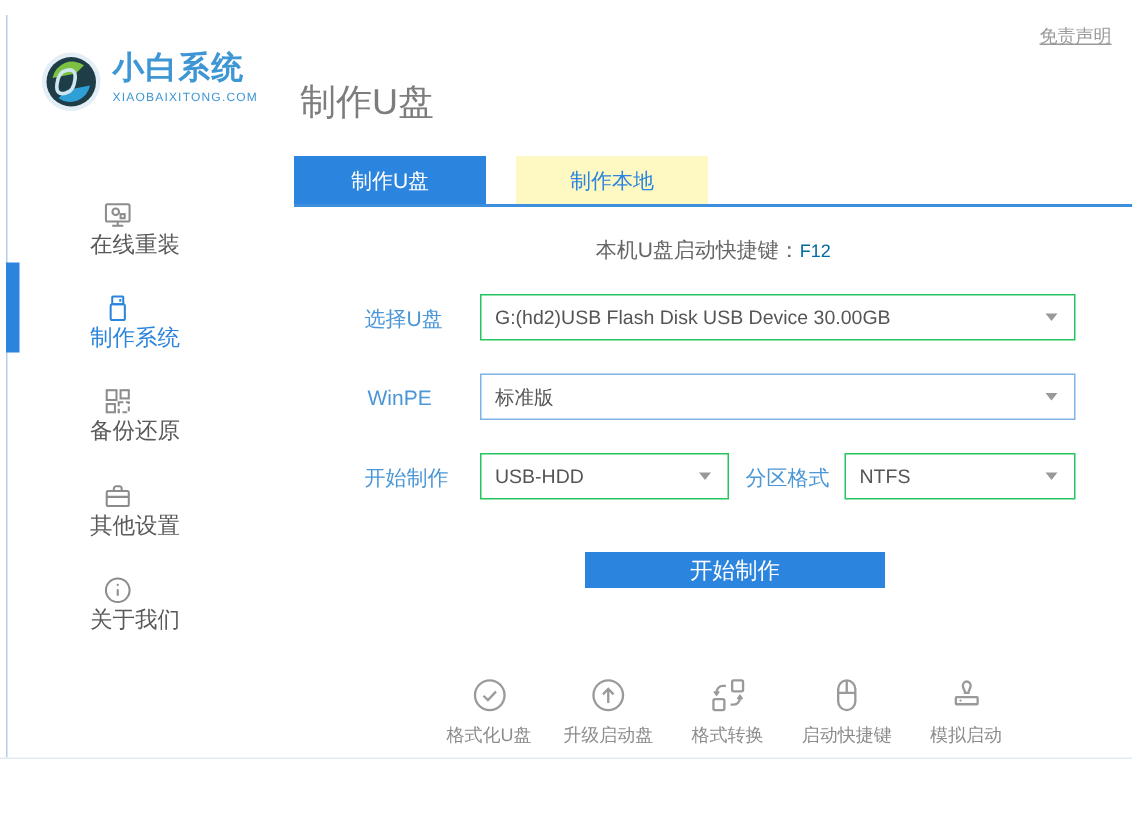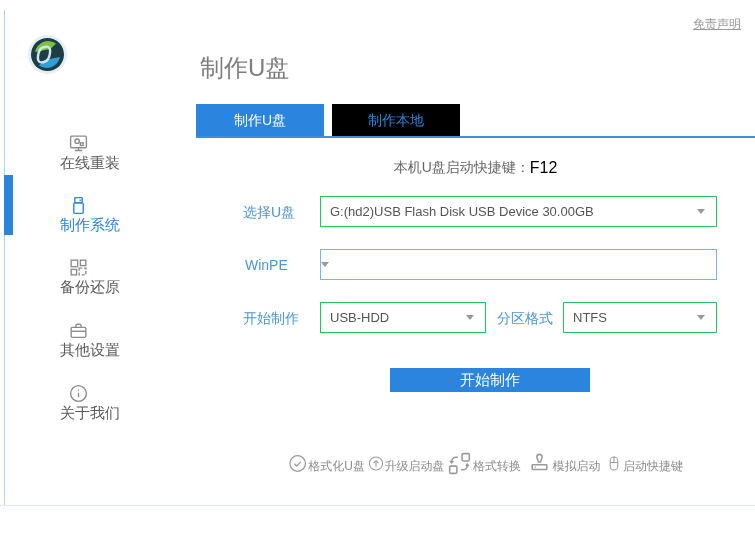--- a/index.html
+++ b/index.html
@@ -21,61 +21,65 @@
   
   .active-bar{position:absolute;left:4px;top:175px;width:9px;height:60px;background:#2b84dd;}
   .side-item{position:absolute;left:36px;height:22px;display:flex;align-items:center;cursor:pointer;flex-direction:column;}
   .side-item svg{flex:0 0 auto;}
   .side-label{margin-left:24px;font-size:15px;color:#595959;white-space:nowrap;}
   .side-item.active .side-label{color:#2b84dd;}
 
   
   .tab{position:absolute;top:104px;width:128px;height:32px;line-height:32px;text-align:center;font-size:14px;cursor:pointer;}
   .tab-active{left:196px;background:#2b84dd;color:#ffffff;}
-  .tab-inactive{left:332px;background:#000000;color:#2b84dd;}
+  .tab-inactive{left:344px;background:#fef9c3;color:#2b84dd;}
   .tab-underline{position:absolute;left:196px;top:136px;width:559px;height:2px;background:#3d8fdd;}
 
   
   .hotkey{position:absolute;left:196px;top:158px;width:559px;text-align:center;}
   .hotkey-label{font-size:14px;color:#666;vertical-align:middle;}
-  .hotkey-value{font-size:16px;color:#000000;vertical-align:middle;}
+  .hotkey-value{font-size:12px;color:#0369a1;vertical-align:middle;}
 
   
   .form-label{position:absolute;font-size:14px;color:#4b96d6;white-space:nowrap;}
   .select{position:absolute;height:29px;border:1px solid #22c55e;background:#fff;cursor:pointer;display:flex;align-items:center;}
   .select-blue{border-color:#7fb2e5;}
   .select-value{flex:1;font-size:13px;color:#555;padding-left:9px;white-space:nowrap;overflow:hidden;}
   .caret{width:0;height:0;border-left:4px solid transparent;border-right:4px solid transparent;border-top:5px solid #999;margin-right:11px;}
 
   
   .start-btn{position:absolute;left:390px;top:368px;width:200px;height:24px;background:#2b84dd;border:none;color:#fff;font-size:15px;font-family:inherit;cursor:pointer;}
 
   
   .tools{position:absolute;left:287px;top:450px;width:396px;display:flex;justify-content:space-between;}
-  .tool{width:78px;display:flex;align-items:center;cursor:pointer;}
+  .tool{width:78px;display:flex;flex-direction:column;align-items:center;cursor:pointer;}
   .tool-label{margin-top:5px;font-size:12px;color:#8c8c8c;white-space:nowrap;}
 </style>
 </head>
 <body>
 
 <div class="window">
 
   <div class="left-line"></div>
   <div class="bottom-line"></div>
 
   <a class="disclaimer">免责声明</a>
 
   <div class="logo">
     <svg width="41" height="41" viewBox="0 0 41 41">
       <circle cx="20.5" cy="20.5" r="19.5" fill="#e3eef6"></circle>
       <circle cx="20.5" cy="20.5" r="16.5" fill="#1e3d47"></circle>
       <path d="M8 18 A13.5 13.5 0 0 1 29 9.5 L23.5 15 Z" fill="#7cc142"></path>
       <path d="M33 23 A13.5 13.5 0 0 1 12 31.5 L17.5 26 Z" fill="#2f9fd8"></path>
       <path d="M17 13 q7 -2 6 6 q-1 8 -6 9 q-7 2 -6 -6 q1 -8 6 -9 z" fill="none" stroke="#cfe6f0" stroke-width="2.4"></path>
     </svg>
+    <div class="logo-texts">
+      <div class="logo-title">小白系统</div>
+      <div class="logo-sub">XIAOBAIXITONG.COM</div>
+    </div>
   </div>
 
   <div class="page-title">制作U盘</div>
 
   <div class="active-bar"></div>
 
   <div class="side-item" style="top:133px">
     <svg width="21" height="21" viewBox="0 0 20 20" fill="none" stroke="#8c8c8c" stroke-width="1.3">
       <rect x="2.5" y="3" width="15" height="11" rx="1"></rect>
       <circle cx="8.7" cy="7.8" r="2.1"></circle>
@@ -131,20 +135,21 @@
   </div>
 
   <div class="form-label" style="left:243px;top:204px">选择U盘</div>
   <div class="select" style="left:320px;top:196px;width:395px">
     <span class="select-value">G:(hd2)USB Flash Disk USB Device 30.00GB</span>
     <span class="caret"></span>
   </div>
 
   <div class="form-label" style="left:245px;top:257px">WinPE</div>
   <div class="select select-blue" style="left:320px;top:249px;width:395px">
+    <span class="select-value">标准版</span>
     <span class="caret"></span>
   </div>
 
   <div class="form-label" style="left:243px;top:310px">开始制作</div>
   <div class="select" style="left:320px;top:302px;width:164px">
     <span class="select-value">USB-HDD</span>
     <span class="caret"></span>
   </div>
   <div class="form-label" style="left:497px;top:310px">分区格式</div>
   <div class="select" style="left:563px;top:302px;width:152px">
@@ -175,28 +180,28 @@
         <rect x="3.5" y="15.5" width="7" height="7" rx="1"></rect>
         <path d="M11.5 7H9.5a4 4 0 0 0-4 4v1"></path>
         <path d="M4 10.5l1.5 2 1.5-2"></path>
         <path d="M14.5 19h2a4 4 0 0 0 4-4v-1"></path>
         <path d="M22 15.5l-1.5-2-1.5 2"></path>
       </svg>
       <span class="tool-label">格式转换</span>
     </div>
     <div class="tool">
       <svg width="27" height="27" viewBox="0 0 26 26" fill="none" stroke="#9a9a9a" stroke-width="1.5">
+        <rect x="7.5" y="3.5" width="11" height="19" rx="5.5"></rect>
+        <path d="M13 3.5v8 M7.5 11.5h11"></path>
+      </svg>
+      <span class="tool-label">启动快捷键</span>
+    </div>
+    <div class="tool">
+      <svg width="27" height="27" viewBox="0 0 26 26" fill="none" stroke="#9a9a9a" stroke-width="1.5">
         <path d="M10.5 6.8a2.5 2.6 0 0 1 5 0c0 2.1-1.4 2.7-1.4 4.7h-2.2c0-2-1.4-2.6-1.4-4.7z"></path>
         <rect x="6" y="14.2" width="14" height="4.6" rx="0.5"></rect>
         <circle cx="9" cy="16.5" r="0.7" fill="#9a9a9a" stroke="none"></circle>
       </svg>
       <span class="tool-label">模拟启动</span>
     </div>
-    <div class="tool">
-      <svg width="27" height="27" viewBox="0 0 26 26" fill="none" stroke="#9a9a9a" stroke-width="1.5">
-        <rect x="7.5" y="3.5" width="11" height="19" rx="5.5"></rect>
-        <path d="M13 3.5v8 M7.5 11.5h11"></path>
-      </svg>
-      <span class="tool-label">启动快捷键</span>
-    </div>
   </div>
 
 </div>
 
 </body></html>

